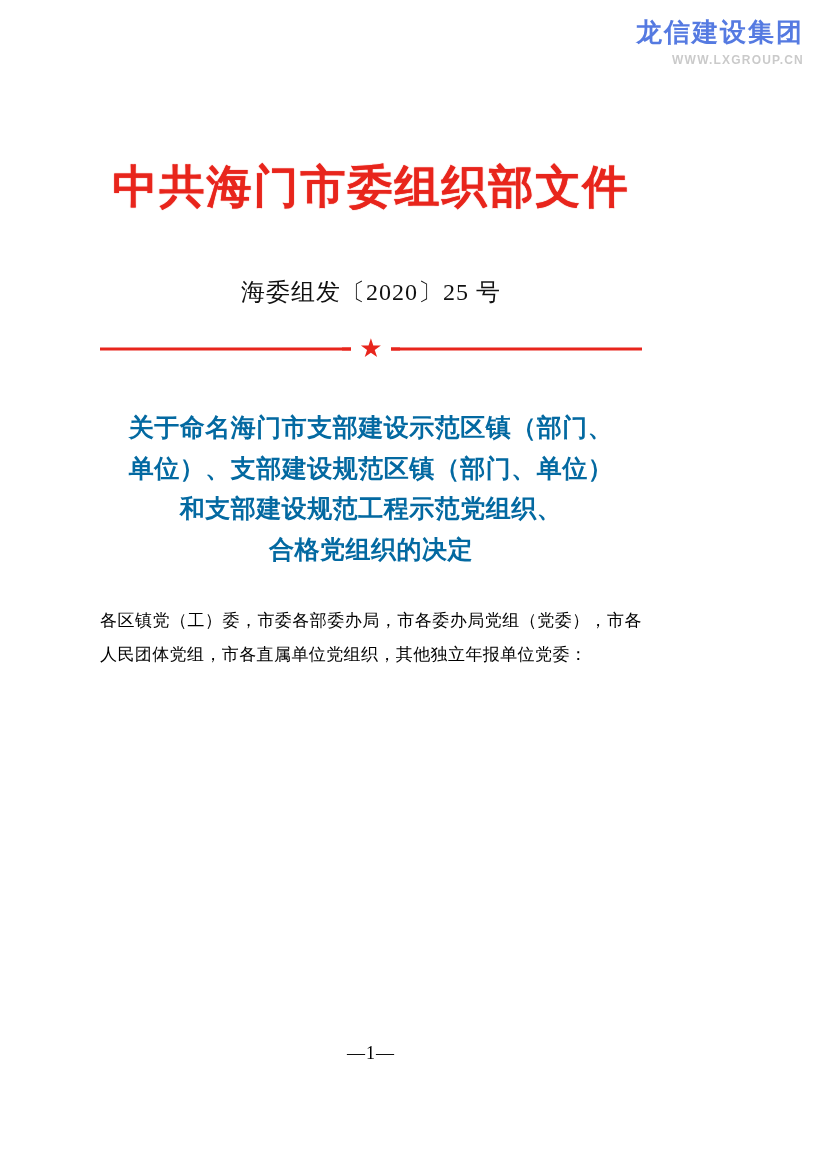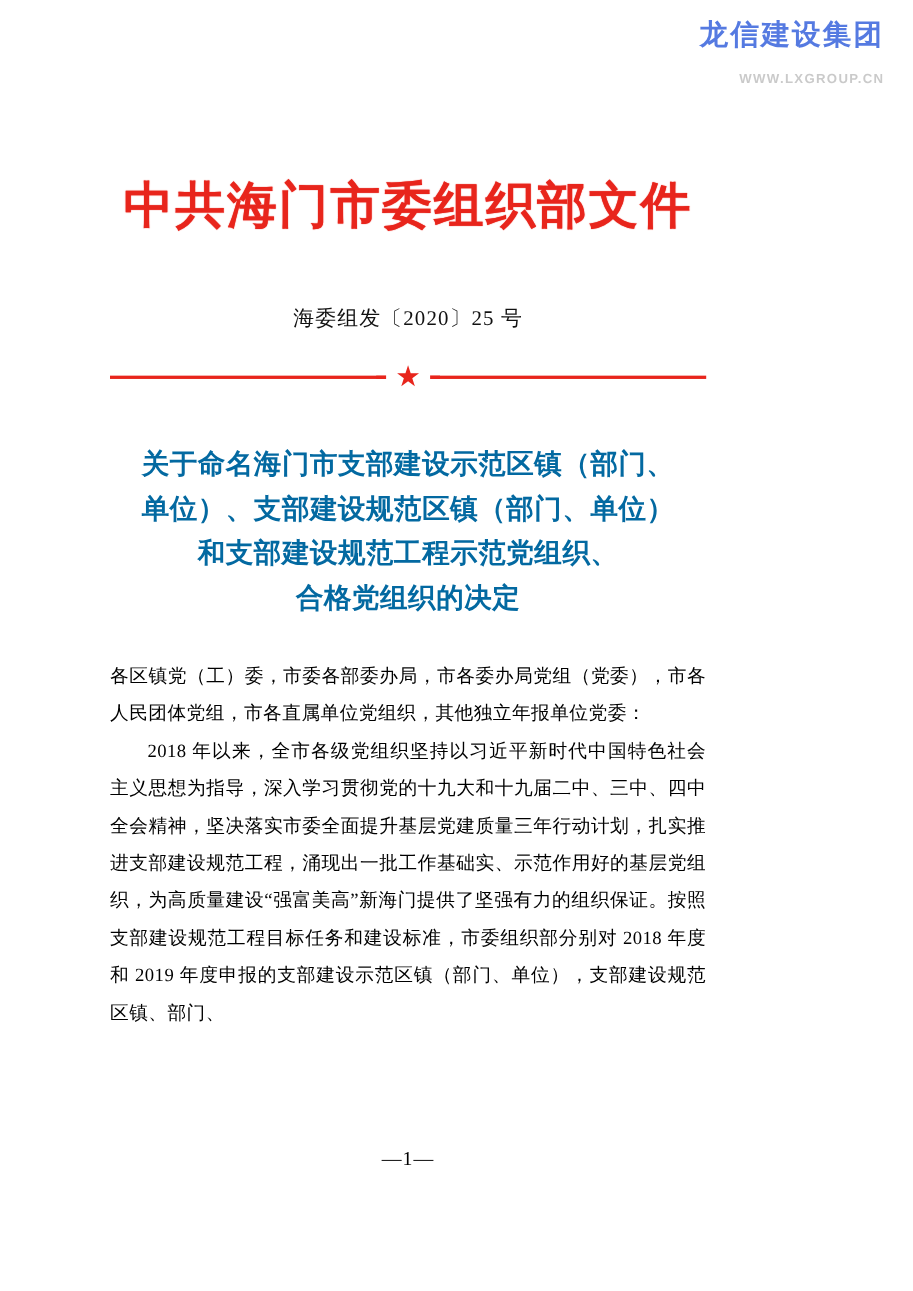--- a/index.html
+++ b/index.html
@@ -33,21 +33,21 @@
     opacity: 0.75;
     line-height: 1.1;
   }
   .watermark .wm-sub {
     font-family: "Liberation Sans", sans-serif;
     font-weight: bold;
     font-size: 12px;
     letter-spacing: 1.2px;
     color: #bdbdbd;
     opacity: 0.8;
-    margin-top: 17px;
+    margin-top: 6px;
   }
 
   
   .page {
     position: absolute;
     left: 0;
     top: 0;
     width: 742px;
     height: 1174px;
     box-sizing: border-box;
@@ -62,21 +62,21 @@
     font-weight: bold;
     font-size: 45px;
     letter-spacing: 2px;
     line-height: 1.2;
     text-shadow: 0 0 1px #e8251c;
   }
 
   .doc-number {
     margin-top: 62px;
     text-align: center;
-    font-size: 19px;
+    font-size: 24px;
     letter-spacing: 1px;
     color: #111;
     font-family: "Liberation Serif", serif;
   }
 
   
   .red-rule {
     margin-top: 30px;
     height: 22px;
     position: relative;
@@ -159,17 +159,16 @@
 
   <div class="subject-title">
     <span class="ln">关于命名海门市支部建设示范区镇（部门、</span>
     <span class="ln">单位）、支部建设规范区镇（部门、单位）</span>
     <span class="ln">和支部建设规范工程示范党组织、</span>
     <span class="ln">合格党组织的决定</span>
   </div>
 
   <div class="body-text">
     <p>各区镇党（工）委，市委各部委办局，市各委办局党组（党委），市各人民团体党组，市各直属单位党组织，其他独立年报单位党委：</p>
-    <p class="indent">2018 年以来，全市各级党组织坚持以习近平新时代中国特色社会主义思想为指导，深入学习贯彻党的十九大和十九届二中、三中、四中全会精神，坚决落实市委全面提升基层党建质量三年行动计划，扎实推进支部建设规范工程，涌现出一批工作基础实、示范作用好的基层党组织，为高质量建设“强富美高”新海门提供了坚强有力的组织保证。按照支部建设规范工程目标任务和建设标准，市委组织部分别对 2018 年度和 2019 年度申报的支部建设示范区镇（部门、单位），支部建设规范区镇、部门、</p>
   </div>
 
   <div class="page-number">—1—</div>
 </div>
 
 </body></html>

